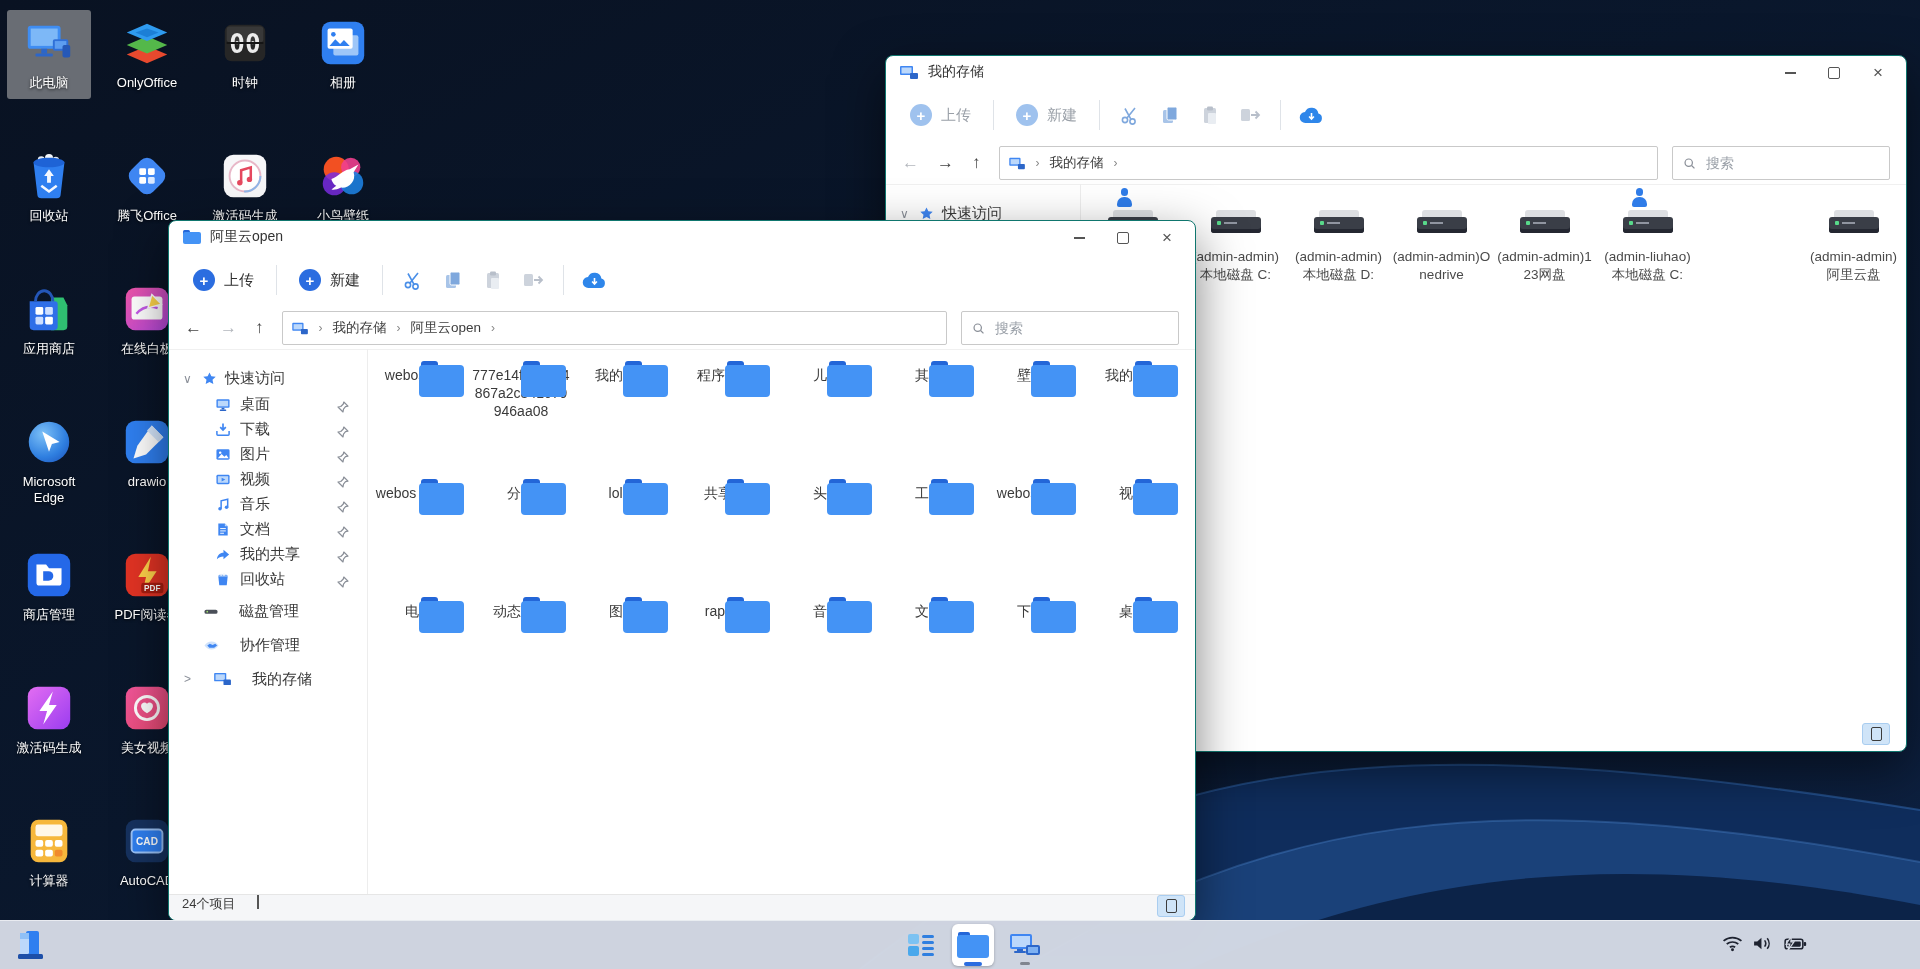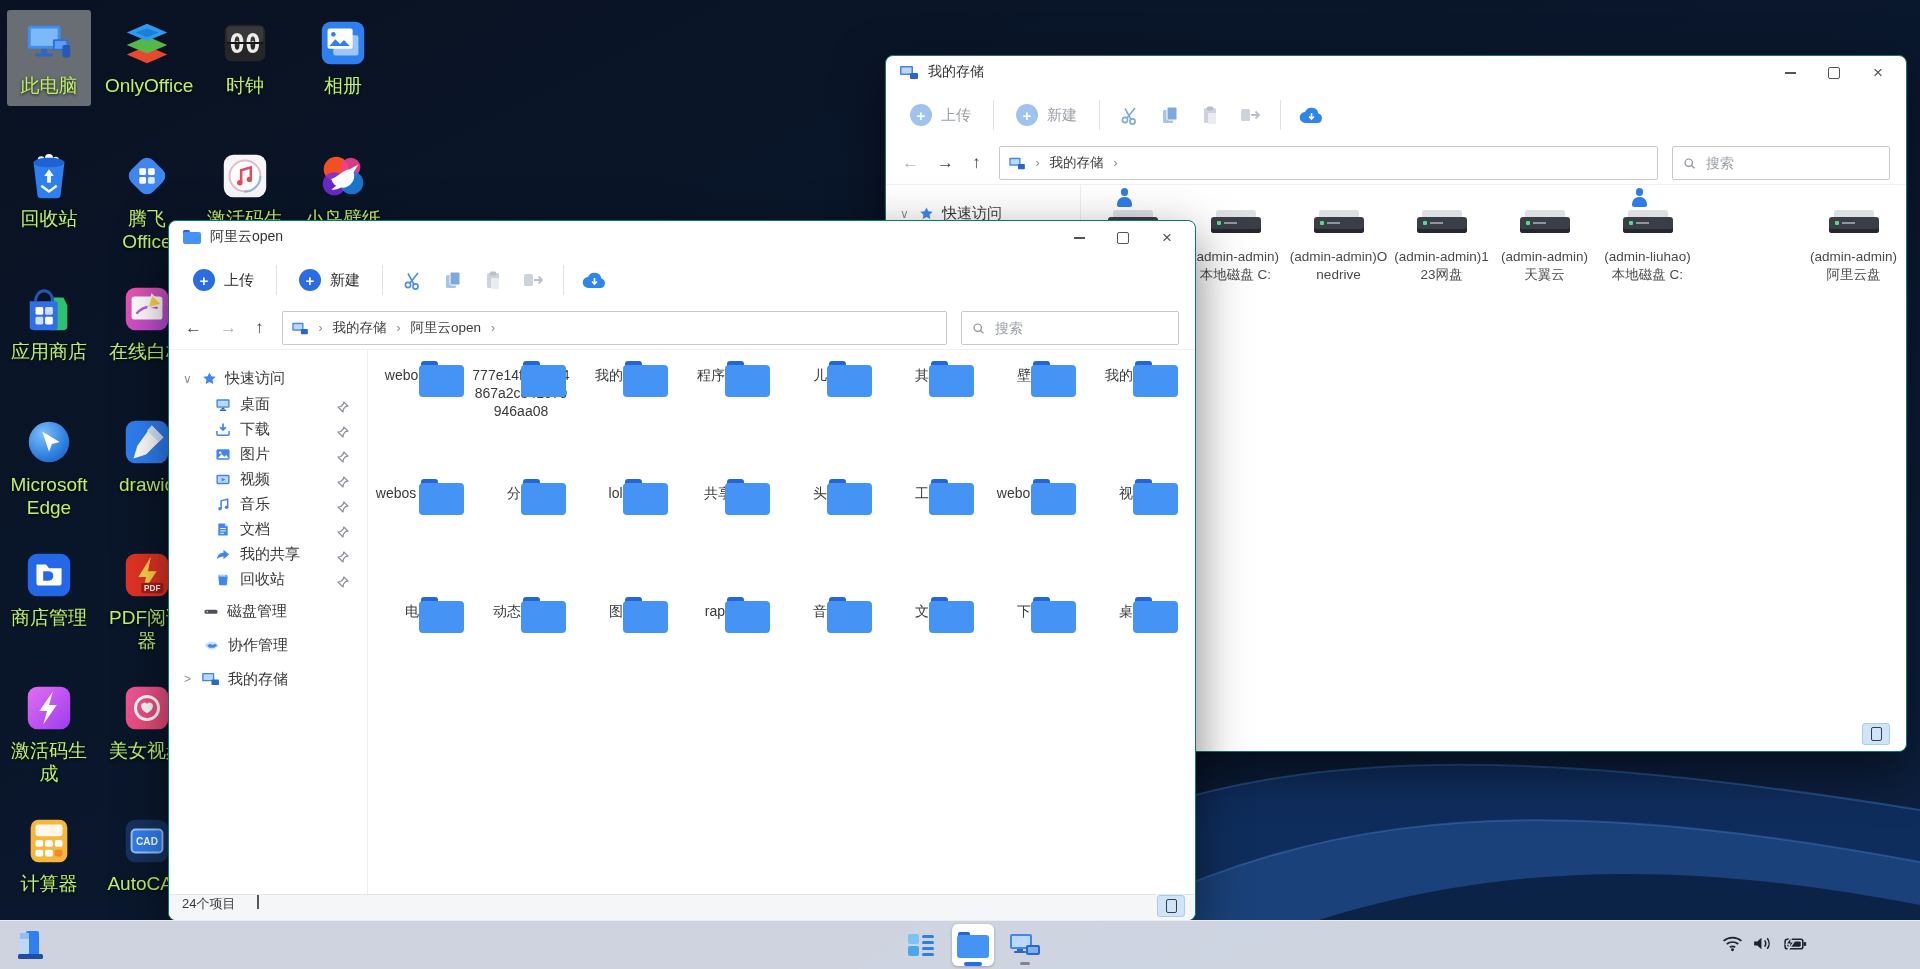--- a/index.html
+++ b/index.html
@@ -3,21 +3,21 @@
 <meta charset="utf-8">
 <style>
   html,body{margin:0;padding:0}
   body{width:1920px;height:969px;overflow:hidden;position:relative;
        font-family:"Liberation Sans","DejaVu Sans",sans-serif;background:#0a1426}
   .wall{position:absolute;inset:0;z-index:0}
   
   .dicon{position:absolute;width:84px;text-align:center;z-index:2;padding:6px 0 8px;border-radius:3px;cursor:default}
   .dicon.sel{background:rgba(114,117,124,.92)}
   .dicon .ig{width:54px;height:54px;margin:0 auto}
-  .dicon .lb{margin-top:5px;font-size:19px;color:#bef264;line-height:1.2;text-shadow:0 1px 3px rgba(0,0,0,.85)}
+  .dicon .lb{margin-top:5px;font-size:13px;color:#ffffff;line-height:1.2;text-shadow:0 1px 3px rgba(0,0,0,.85)}
   
   .window{position:absolute;background:#fff;border-radius:8px;box-shadow:0 18px 50px rgba(0,0,0,.5);border:1px solid #0f766e}
   #win-front{left:168px;top:220px;width:1026px;height:699px;z-index:10}
   #win-back{left:885px;top:55px;width:1020px;height:695px;z-index:5}
   .titlebar{height:32px;display:flex;align-items:center;gap:9px;padding:0 14px;position:relative}
   .title-txt{font-size:14px;color:#333}
   .controls{position:absolute;right:6px;top:1px;height:32px;display:flex;align-items:center}
   .wc{width:44px;height:28px;display:flex;align-items:center;justify-content:center;color:#444}
   .wc .bar{width:11px;height:2px;background:#555}
   .wc .sq{width:10px;height:10px;border:1.5px solid #555;border-radius:2px}
@@ -37,21 +37,21 @@
   .search{width:196px;height:32px;border:1px solid #c9c9c9;border-radius:2px;display:flex;align-items:center;gap:8px;padding:0 10px;background:#fff}
   .search input{border:0;outline:0;width:100%;font-size:14px;color:#555;background:transparent;font-family:inherit}
   .search input::placeholder{color:#9aa0a8}
   .wbody{position:absolute;left:0;right:0;top:128px;bottom:25px;display:flex;overflow:hidden}
   #win-back .wbody{bottom:0}
   .sidebar{width:198px;border-right:1px solid #ededed;padding-top:16px;flex-shrink:0}
   #win-back .sidebar{width:194px}
   .shead{height:27px;display:flex;align-items:center;gap:8px;padding-left:12px;font-size:15px;color:#3a3a3a}
   .sitem{height:25px;display:flex;align-items:center;gap:9px;padding-left:46px;font-size:15px;color:#3a3a3a;position:relative}
   .sitem .pin{position:absolute;right:18px;top:7px}
-  .shead2{height:30px;display:flex;align-items:center;gap:8px;padding-left:34px;font-size:15px;color:#3a3a3a;margin-top:4px}
+  .shead2{height:30px;display:flex;align-items:center;gap:20px;padding-left:34px;font-size:15px;color:#3a3a3a;margin-top:4px}
   .chev{color:#8a8f98;font-size:12px;width:13px;text-align:center}
   
   .fgrid{flex:1;display:grid;grid-template-columns:repeat(8,102px);grid-auto-rows:118px;padding-top:12px;align-content:start}
   .fcell{text-align:center;font-size:14px;color:#3a3a3a}
   .folder-ico{width:46px;height:38px;margin:0 auto;position:relative}
   .folder-ico::before{content:"";position:absolute;left:2px;top:0;width:17px;height:10px;border-radius:3px 3px 0 0;background:#2366d8}
   .folder-ico::after{content:"";position:absolute;left:0;top:4px;width:45px;height:32px;border-radius:4px;background:#4493f5}
   .flabel{margin-top:5px;line-height:1.3;max-width:100px;margin-left:auto;margin-right:auto;word-break:break-all}
   .statusbar{position:absolute;left:0;right:0;bottom:0;height:25px;background:#f5f6f8;border-top:1px solid #e6e6e6;display:flex;align-items:flex-start;padding:0 13px;font-size:13px;color:#3a3a3a;border-radius:0 0 8px 8px}
   .cursor{display:inline-block;width:1.5px;height:14px;background:#555;margin-left:22px}
@@ -421,39 +421,39 @@
           </div>
         <div class="dlabel">(admin-admin)本地磁盘 C:</div>
       </div>
       <div class="dcell">
         <div class="drive-wrap">
             <span class="drive-ico">
               <i class="led"></i>
               <i class="ln"></i>
             </span>
           </div>
+        <div class="dlabel">(admin-admin)本地磁盘 D:</div>
+      </div>
+      <div class="dcell">
+        <div class="drive-wrap">
+            <span class="drive-ico">
+              <i class="led"></i>
+              <i class="ln"></i>
+            </span>
+          </div>
         <div class="dlabel">(admin-admin)Onedrive</div>
       </div>
       <div class="dcell">
         <div class="drive-wrap">
             <span class="drive-ico">
               <i class="led"></i>
               <i class="ln"></i>
             </span>
           </div>
         <div class="dlabel">(admin-admin)123网盘</div>
-      </div>
-      <div class="dcell">
-        <div class="drive-wrap">
-            <span class="drive-ico">
-              <i class="led"></i>
-              <i class="ln"></i>
-            </span>
-          </div>
-        <div class="dlabel">(admin-admin)天翼云</div>
       </div>
       <div class="dcell">
         <div class="drive-wrap">
             <span class="person"></span>
             <span class="drive-ico">
               <i class="led"></i>
               <i class="ln"></i>
             </span>
           </div>
         <div class="dlabel">(admin-liuhao)本地磁盘 C:</div>

